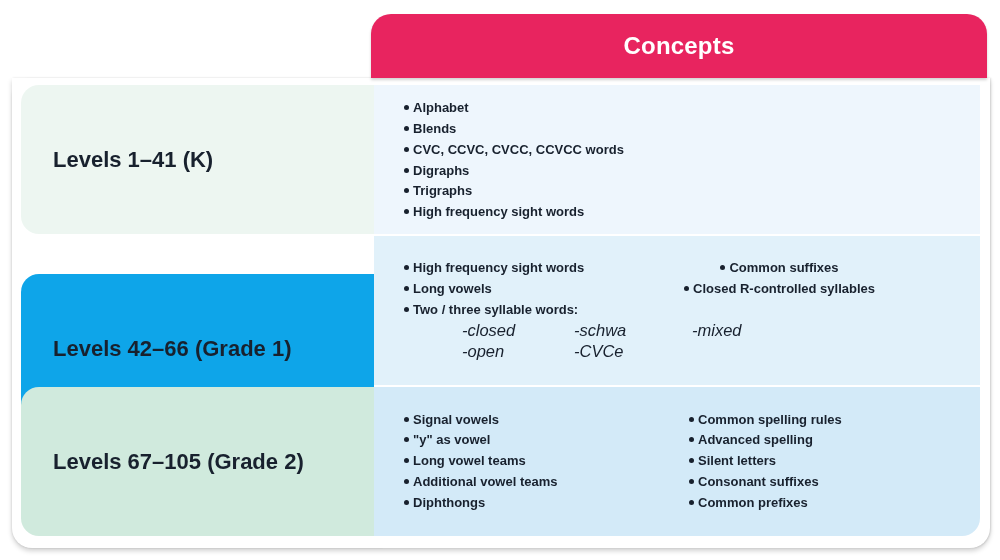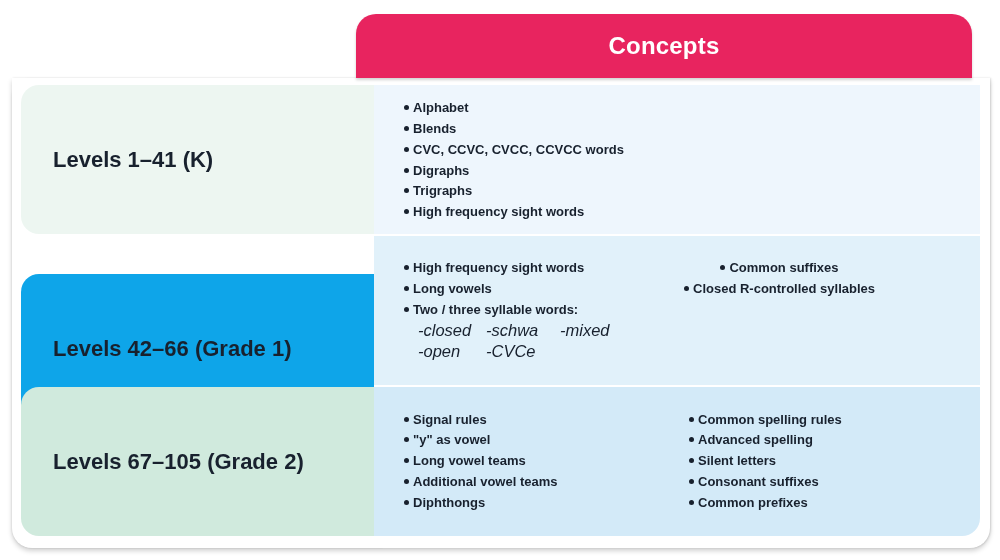--- a/index.html
+++ b/index.html
@@ -1,21 +1,21 @@
 <!DOCTYPE html>
 <html><head>
 <meta charset="utf-8">
 <style>
   html, body { margin: 0; padding: 0; }
   body {
     width: 1000px; height: 560px; background: #ffffff; position: relative; overflow: hidden;
     font-family: "Liberation Sans", "DejaVu Sans", sans-serif; color: #18212e;
   }
   .header {
-    position: absolute; left: 356px; top: 14px; width: 616px; height: 64px;
+    position: absolute; left: 371px; top: 14px; width: 616px; height: 64px;
     background: #E8245F; border-radius: 20px 20px 0 0;
     display: flex; align-items: center; justify-content: center;
     box-shadow: 0 2px 3px rgba(0,0,0,0.18); z-index: 2;
   }
   .header-title { color: #ffffff; font-size: 24px; font-weight: bold; letter-spacing: 0.2px; }
   .card {
     position: absolute; left: 12px; top: 78px; width: 978px; height: 470px;
     background: #ffffff; border-radius: 0 0 20px 20px;
     box-shadow: 0 3px 5px rgba(0,0,0,0.18), 1px 0 2px rgba(0,0,0,0.12);
   }
@@ -47,21 +47,21 @@
   ul { list-style: none; margin: 0; padding: 0; }
   li {
     font-size: 13px; font-weight: bold; line-height: 20.8px; color: #18212e;
     white-space: nowrap;
   }
   li .dot { display: inline-block; width: 5px; height: 5px; background: #18212e; border-radius: 50%; vertical-align: middle; margin-right: 4px; position: relative; top: -1px; }
   .sub {
     font-size: 16.5px; font-style: italic; font-weight: normal; line-height: 20.8px;
     padding-left: 14px; white-space: pre; color: #18212e;
   }
-  .sub span { display: inline-block; }
+  .sub span { display: inline-block; margin-left: 44px; }
   .r1 .col { padding-top: 2px; }
   .r2 .col-a { width: 280px; }
   .r2 .col-b { padding-top: 0; justify-content: flex-start; margin-top: 22px; text-align: center; }
   .r2 .col-a { justify-content: flex-start; margin-top: 22px; }
   .r3 .col-a { width: 285px; }
 </style>
 </head>
 <body>
 
 <div class="card-left-bg"></div>
@@ -106,21 +106,21 @@
       </ul>
     </div>
   </div>
 </div>
 
 <div class="row r3">
   <div class="row-left">Levels 67–105 (Grade 2)</div>
   <div class="row-right">
     <div class="col col-a">
       <ul>
-        <li><span class="dot"></span><span>Signal rules</span></li>
+        <li><span class="dot"></span><span>Signal vowels</span></li>
         <li><span class="dot"></span><span>"y" as vowel</span></li>
         <li><span class="dot"></span><span>Long vowel teams</span></li>
         <li><span class="dot"></span><span>Additional vowel teams</span></li>
         <li><span class="dot"></span><span>Diphthongs</span></li>
       </ul>
     </div>
     <div class="col col-b">
       <ul>
         <li><span class="dot"></span><span>Common spelling rules</span></li>
         <li><span class="dot"></span><span>Advanced spelling</span></li>

